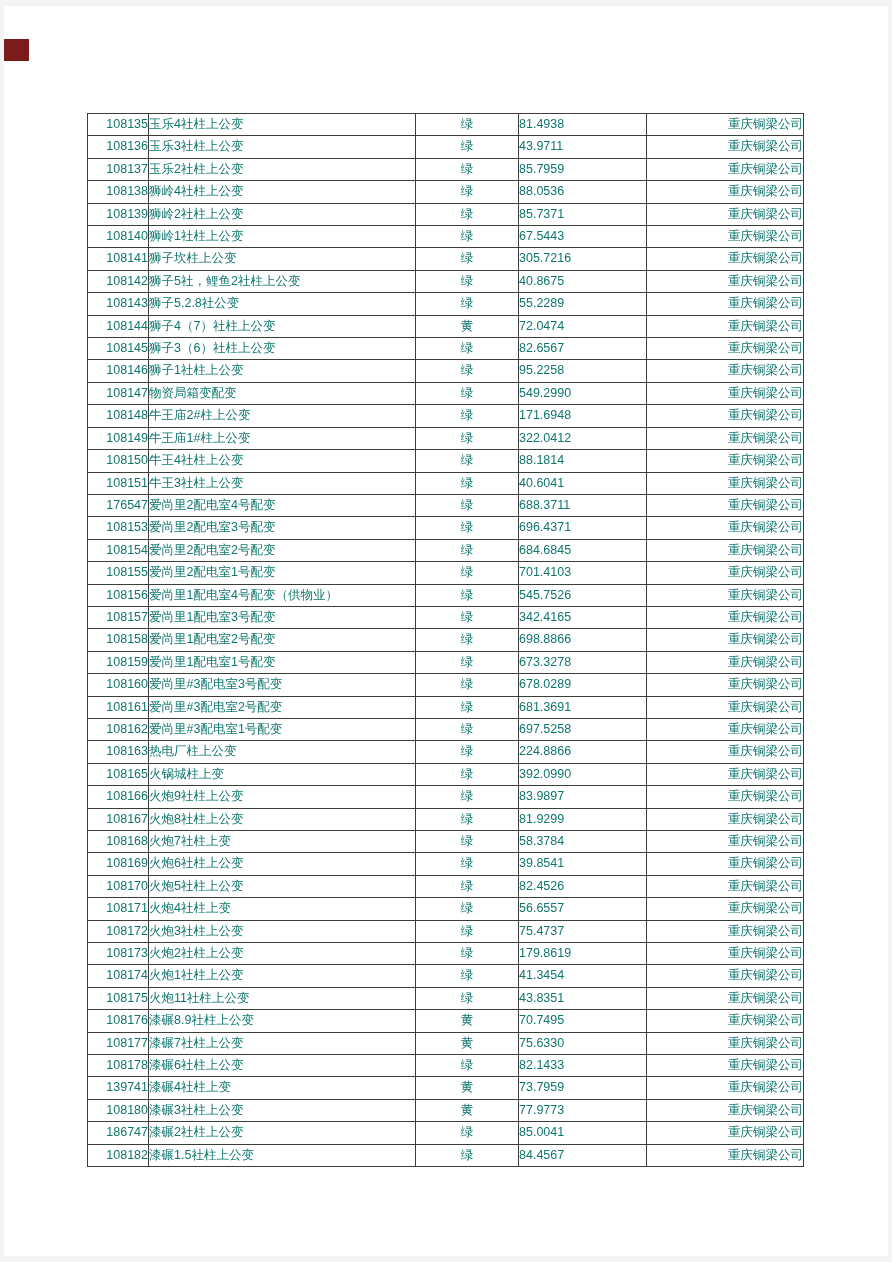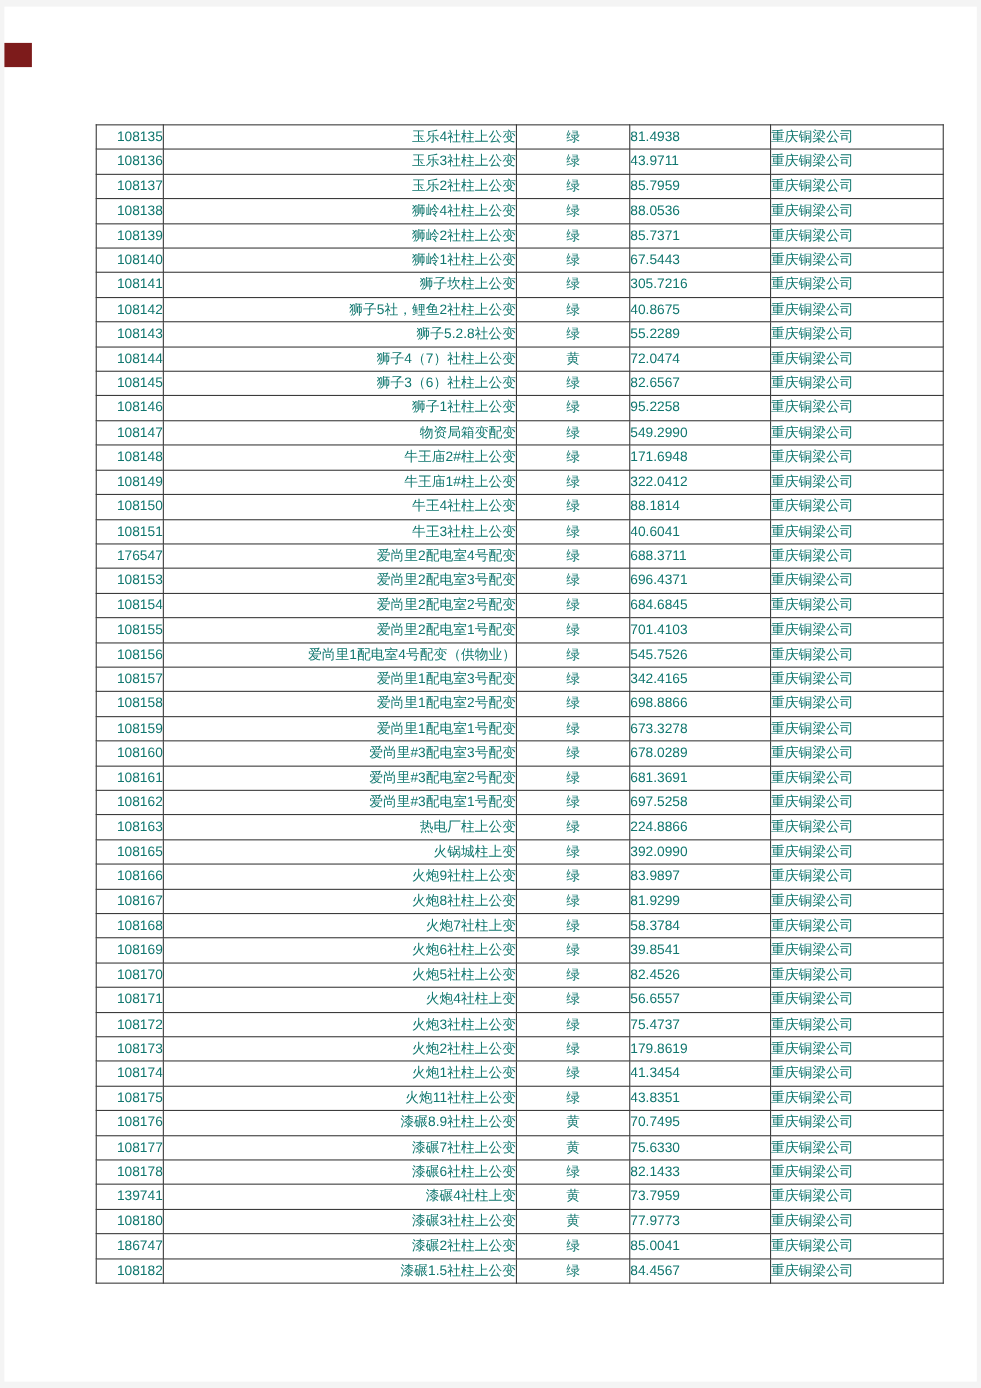--- a/index.html
+++ b/index.html
@@ -38,24 +38,24 @@
   table.data-table td {
     border: 1px solid #3c3c3c;
     height: 21.4px;
     line-height: 21.4px;
     padding: 0;
     overflow: hidden;
     white-space: nowrap;
     vertical-align: middle;
   }
   td.col-id      { width: 61px;  text-align: right;  padding-right: 5px; }
-  td.col-name    { width: 321px; text-align: right; }
+  td.col-name    { width: 267px; text-align: left; }
   td.col-status  { width: 103px; text-align: center; }
   td.col-value   { width: 128px;  padding-right: 16px; }
-  td.col-company { width: 157px; text-align: left; }
+  td.col-company { width: 157px; text-align: right; }
 </style>
 </head>
 <body>
 
 <div class="document-page">
   <div class="corner-marker"></div>
   <table class="data-table">
     <tbody>
         <tr>
           <td class="col-id">108135</td>

